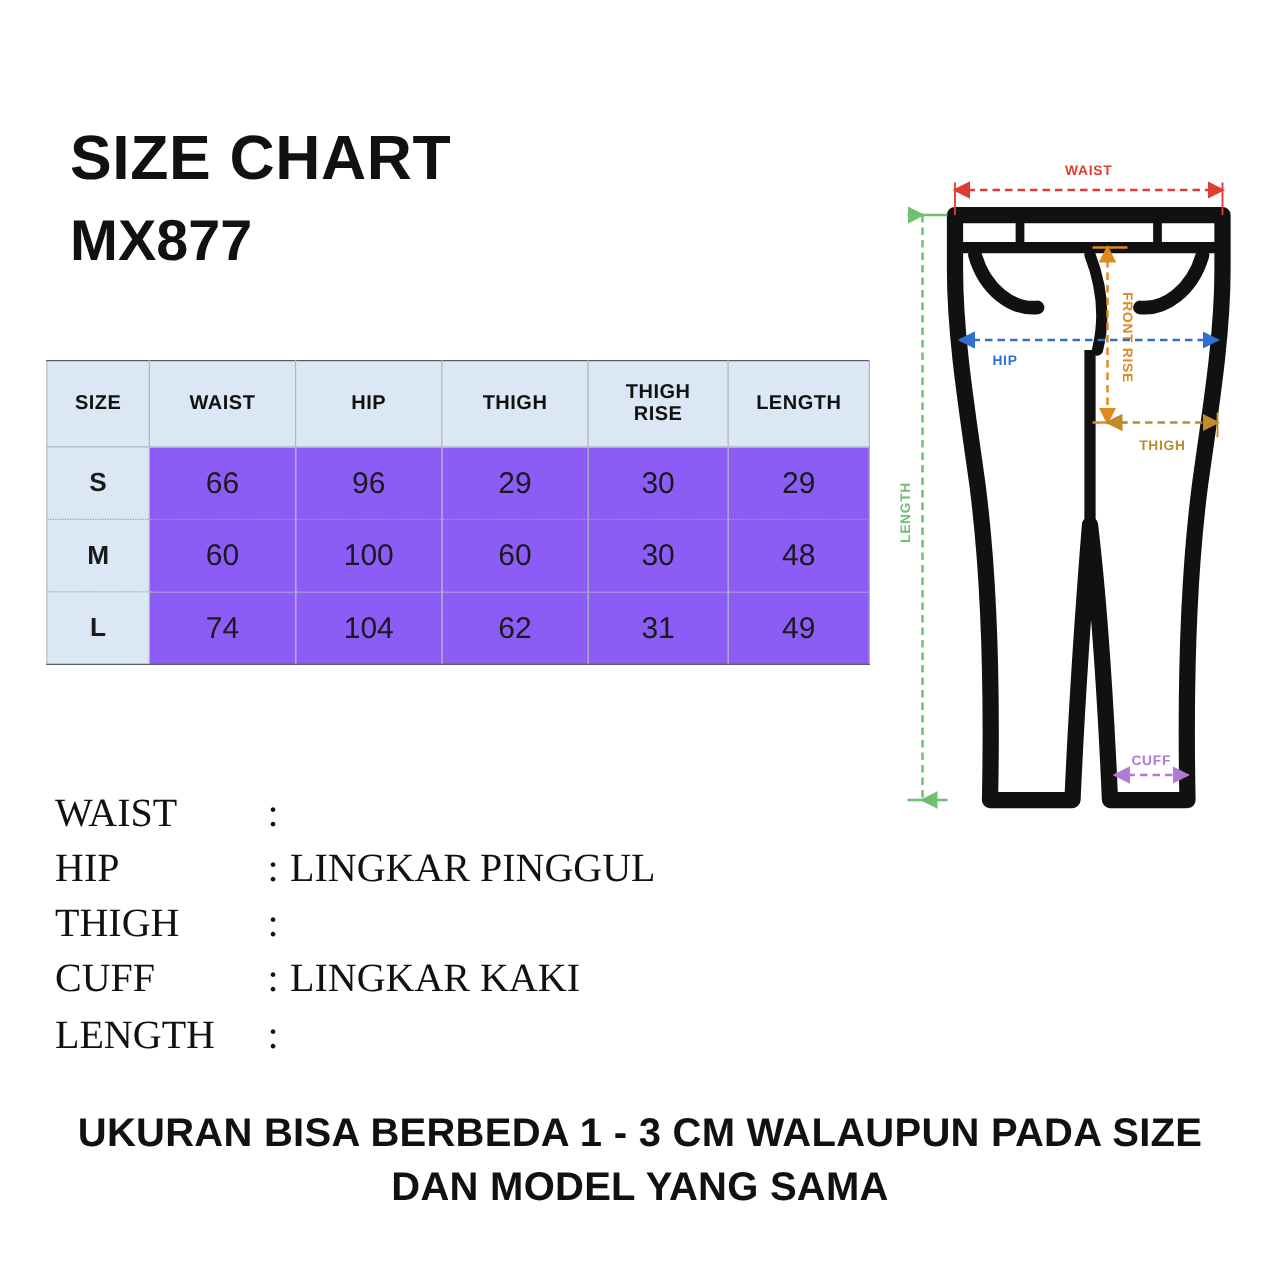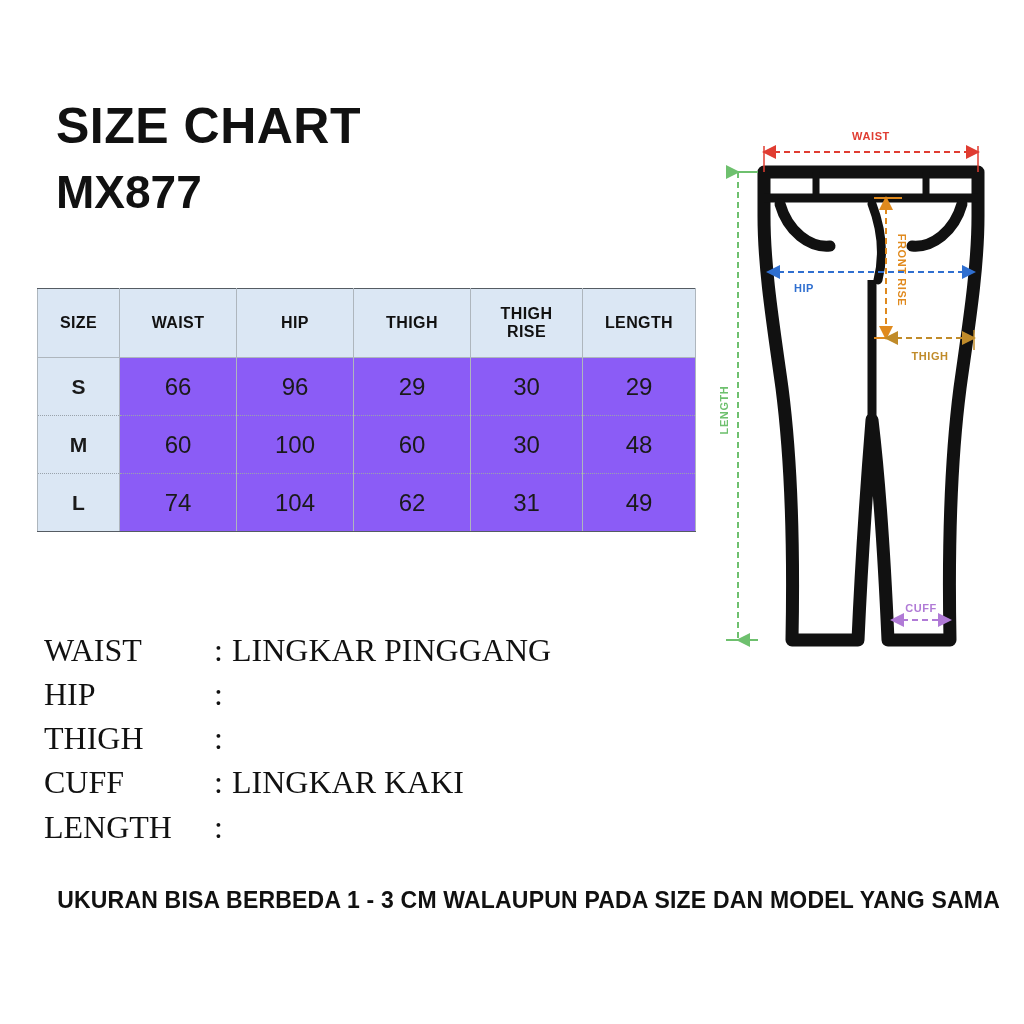--- a/index.html
+++ b/index.html
@@ -104,22 +104,22 @@
   .legend-term { width: 170px; }
   .legend-sep { width: 18px; }
   .legend-def { }
 
   
   #footer-note {
     position: absolute;
     left: 24px;
     top: 885px;
     width: 976px;
-    text-align: right;
-    font-size: 23px;
+    text-align: center;
+    font-size: 32px;
     font-weight: bold;
     line-height: 1.35;
     letter-spacing: 0.2px;
   }
 
   
   #diagram {
     position: absolute;
     left: 706px;
     top: 120px;
@@ -200,25 +200,25 @@
       <td>31</td>
       <td>49</td>
     </tr>
   </tbody>
 </table>
 
 <div id="legend">
   <div class="legend-row">
     <span class="legend-term">WAIST</span>
     <span class="legend-sep">:</span>
-    <span class="legend-def">LINGKAR PINGGANG</span>
   </div>
   <div class="legend-row">
     <span class="legend-term">HIP</span>
     <span class="legend-sep">:</span>
+    <span class="legend-def">LINGKAR PINGGUL</span>
   </div>
   <div class="legend-row">
     <span class="legend-term">THIGH</span>
     <span class="legend-sep">:</span>
   </div>
   <div class="legend-row">
     <span class="legend-term">CUFF</span>
     <span class="legend-sep">:</span>
     <span class="legend-def">LINGKAR KAKI</span>
   </div>

